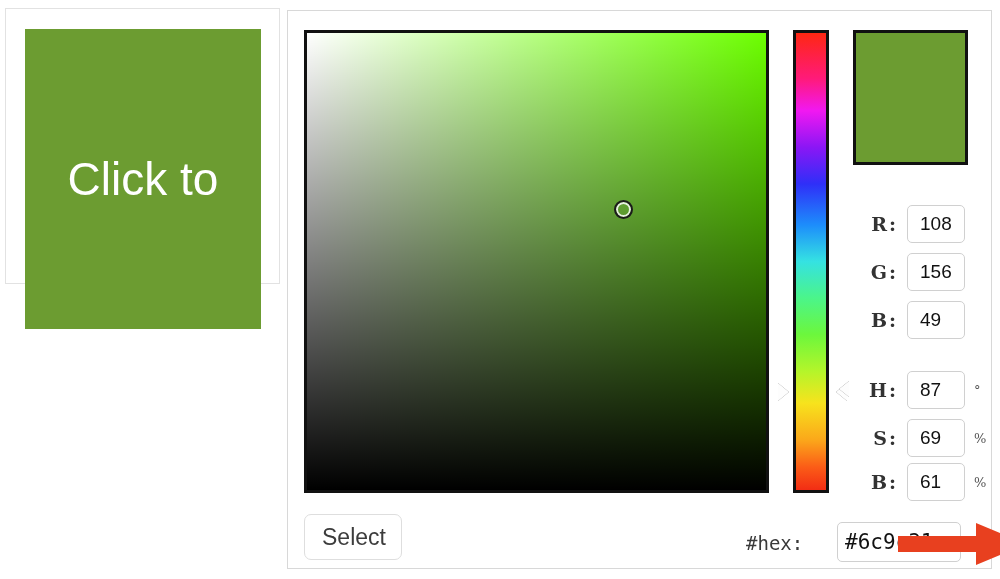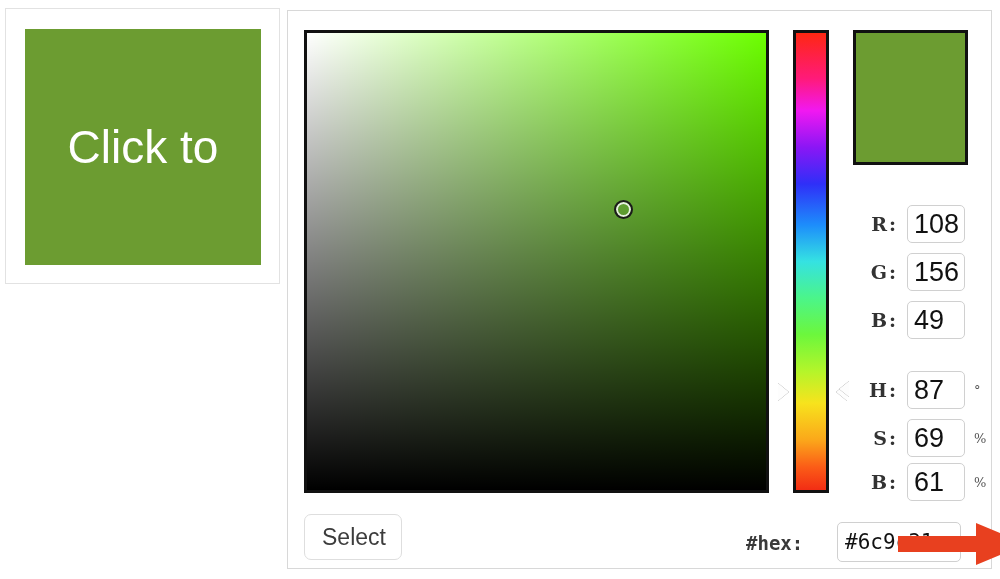--- a/index.html
+++ b/index.html
@@ -24,21 +24,21 @@
     height: 276px;
     background: #ffffff;
     border: 1px solid #e2e2e2;
     box-sizing: border-box;
   }
   #trigger-swatch {
     position: absolute;
     left: 19px;
     top: 20px;
     width: 236px;
-    height: 236px;
+    height: 300px;
     display: flex;
     align-items: center;
     justify-content: center;
     color: #ffffff;
     font-size: 46px;
     line-height: 1.45;
     font-family: "Liberation Sans", sans-serif;
     text-align: center;
     cursor: pointer;
     user-select: none;
@@ -165,23 +165,23 @@
     color: #333333;
     letter-spacing: 2px;
   }
   .field-input {
     width: 58px;
     height: 38px;
     border: 1px solid #d0d0d0;
     border-radius: 5px;
     background: #ffffff;
     font-family: "Liberation Sans", sans-serif;
-    font-size: 27px;
+    font-size: 19px;
     color: #111111;
-    padding: 0 6px;
+    padding: 0 12px;
     box-sizing: border-box;
     outline: none;
   }
   .field-unit {
     margin-left: 9px;
     font-size: 13px;
     color: #555555;
     font-family: "DejaVu Serif", "Liberation Serif", serif;
   }
   #row-r { left: 568px; top: 194px; }
@@ -218,21 +218,21 @@
     color: #3c3c3c;
     cursor: pointer;
     padding-left: 8px;
   }
   #hex-label {
     position: absolute;
     left: 458px;
     top: 521px;
     font-family: "DejaVu Sans Mono", "Liberation Mono", monospace;
     font-size: 19px;
-    font-weight: 700;
+    font-weight: 400;
     color: #3a3a3a;
   }
   #hex-input {
     position: absolute;
     left: 549px;
     top: 511px;
     width: 124px;
     height: 40px;
     border: 1px solid #d0d0d0;
     border-radius: 5px;

